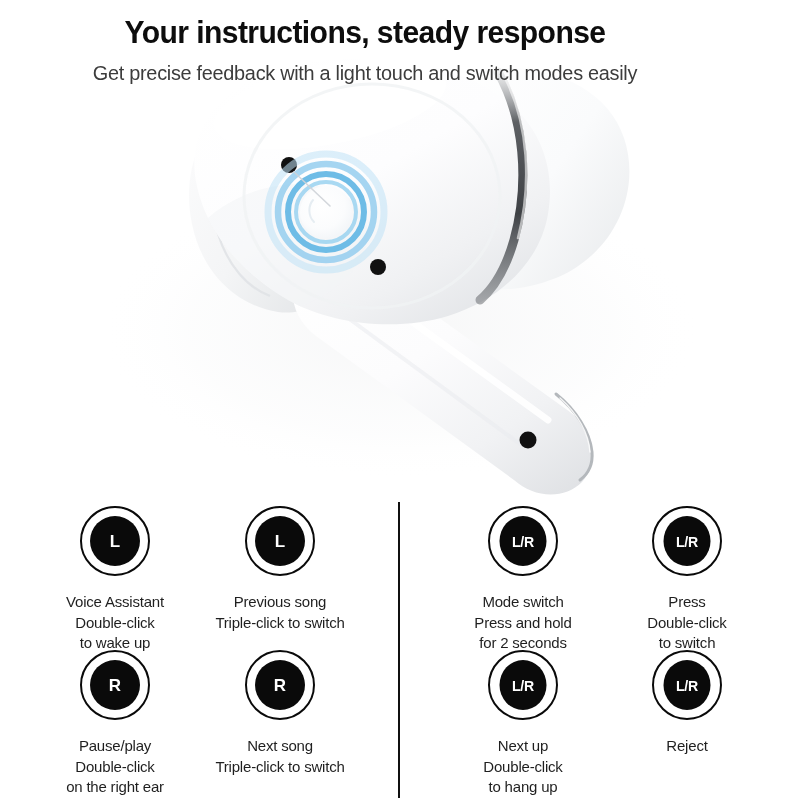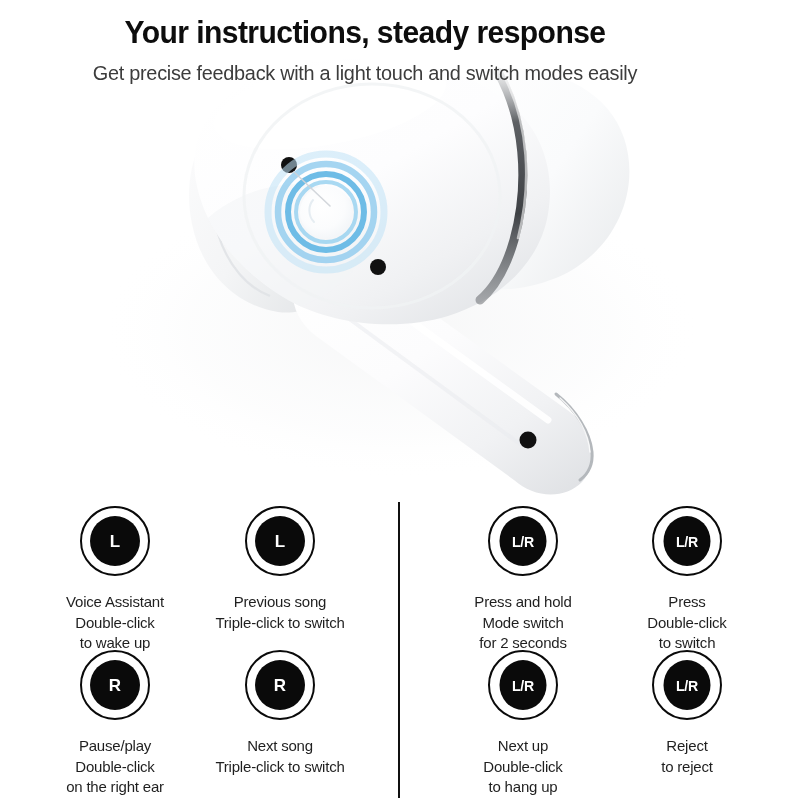--- a/index.html
+++ b/index.html
@@ -305,22 +305,22 @@
         <span class="ln">Previous song</span>
         <span class="ln">Triple-click to switch</span>
       </div>
     </div>
 
     <div class="ctrl ctrl-r1 ctrl-c3">
       <div class="badge">
         <span class="badge-core dual">L/R</span>
       </div>
       <div class="ctrl-lines">
+        <span class="ln">Mode switch</span>
         <span class="ln">Press and hold</span>
-        <span class="ln">Mode switch</span>
         <span class="ln">for 2 seconds</span>
       </div>
     </div>
 
     <div class="ctrl ctrl-r1 ctrl-c4">
       <div class="badge">
         <span class="badge-core dual">L/R</span>
       </div>
       <div class="ctrl-lines">
         <span class="ln">Press</span>
@@ -360,18 +360,17 @@
         <span class="ln">to hang up</span>
       </div>
     </div>
 
     <div class="ctrl ctrl-r2 ctrl-c4">
       <div class="badge">
         <span class="badge-core dual">L/R</span>
       </div>
       <div class="ctrl-lines">
         <span class="ln">Reject</span>
-        <span class="ln">to reject</span>
       </div>
     </div>
 
   </div>
 </div>
 
 </body></html>

